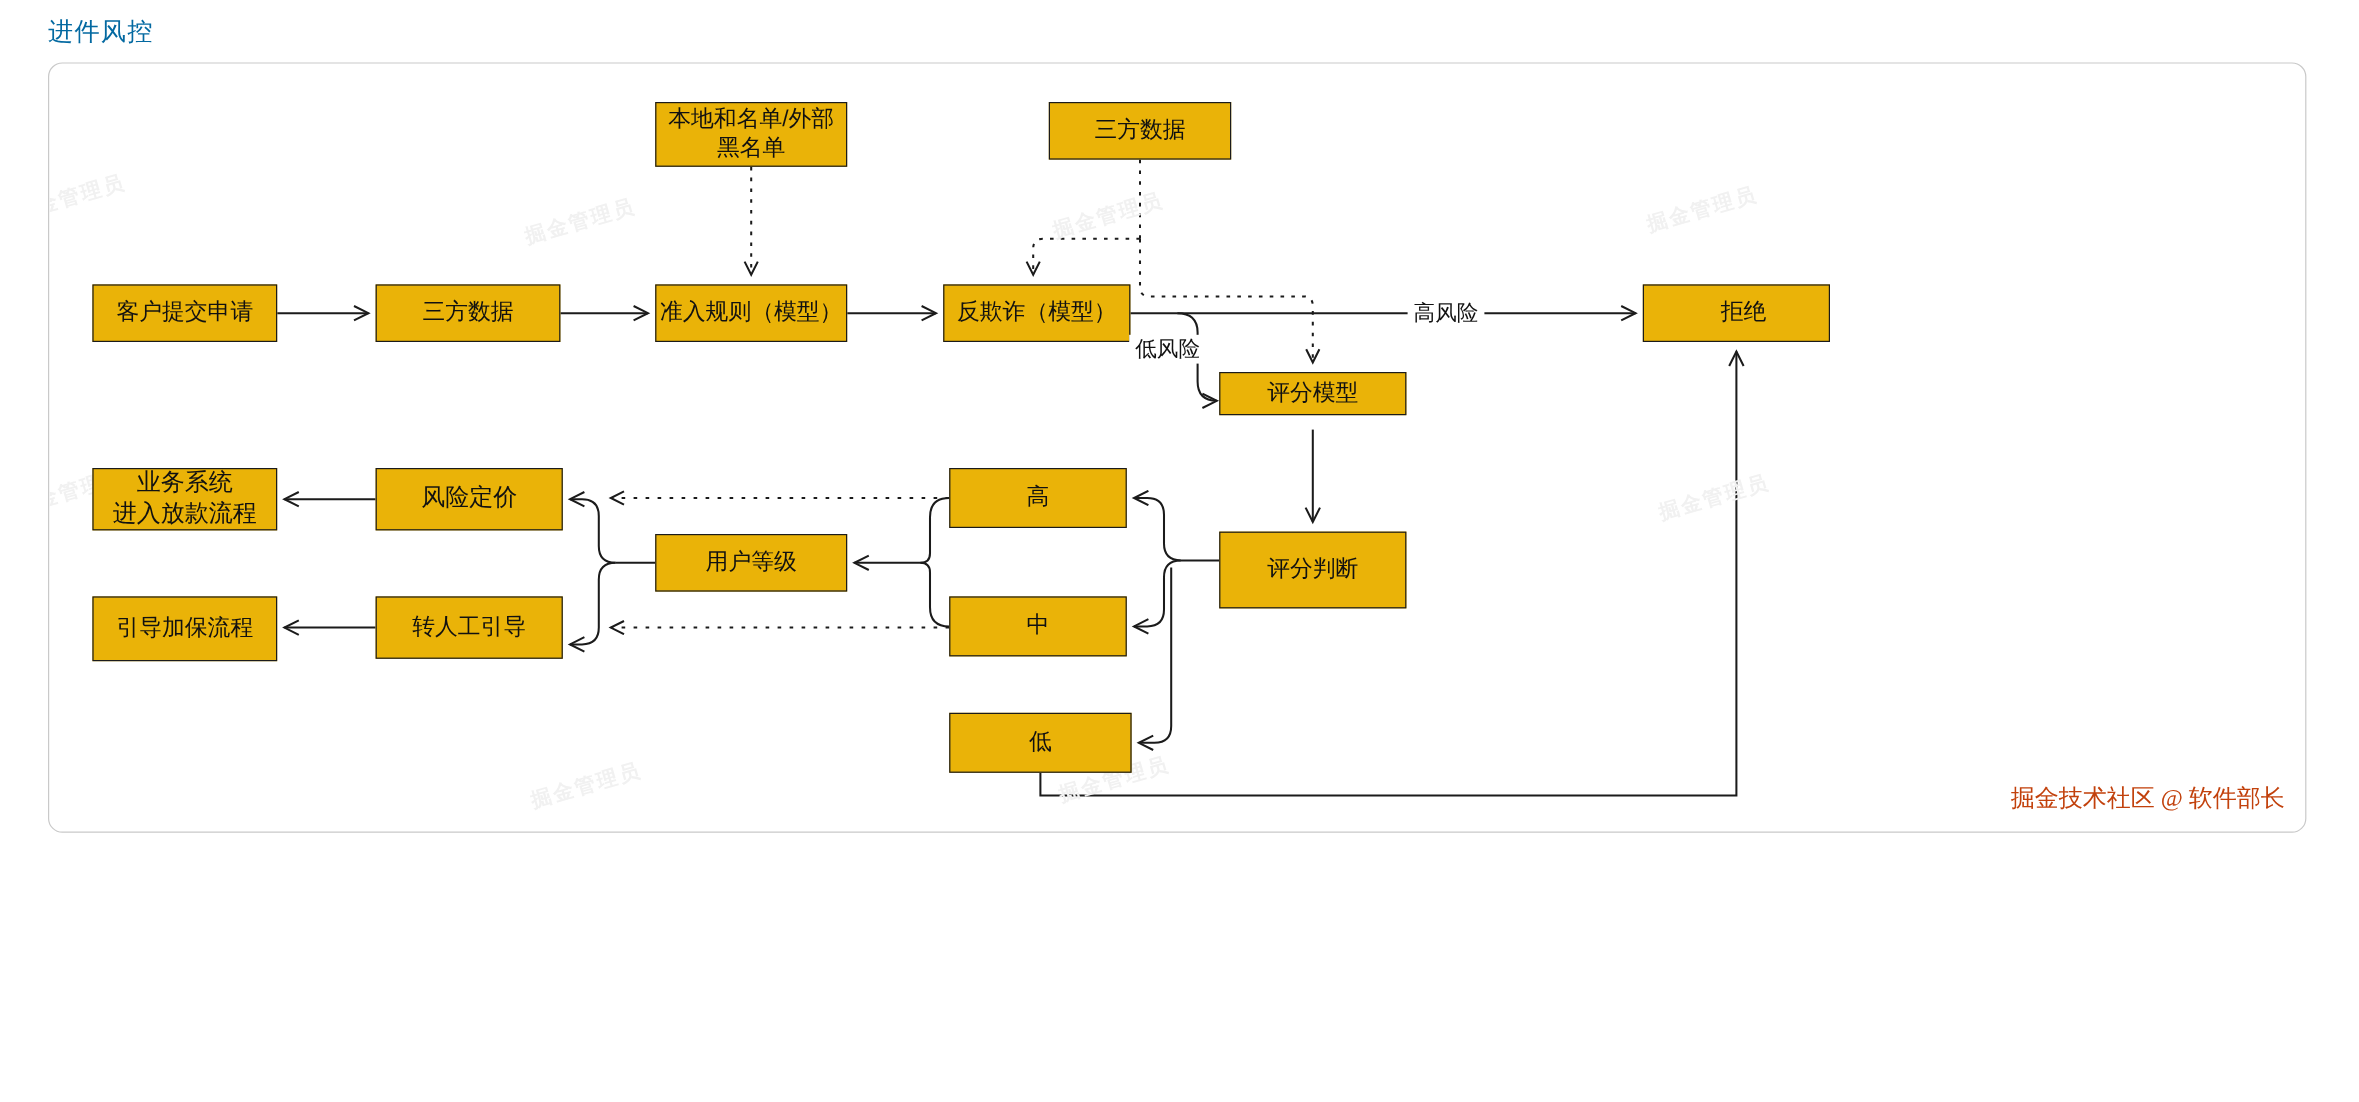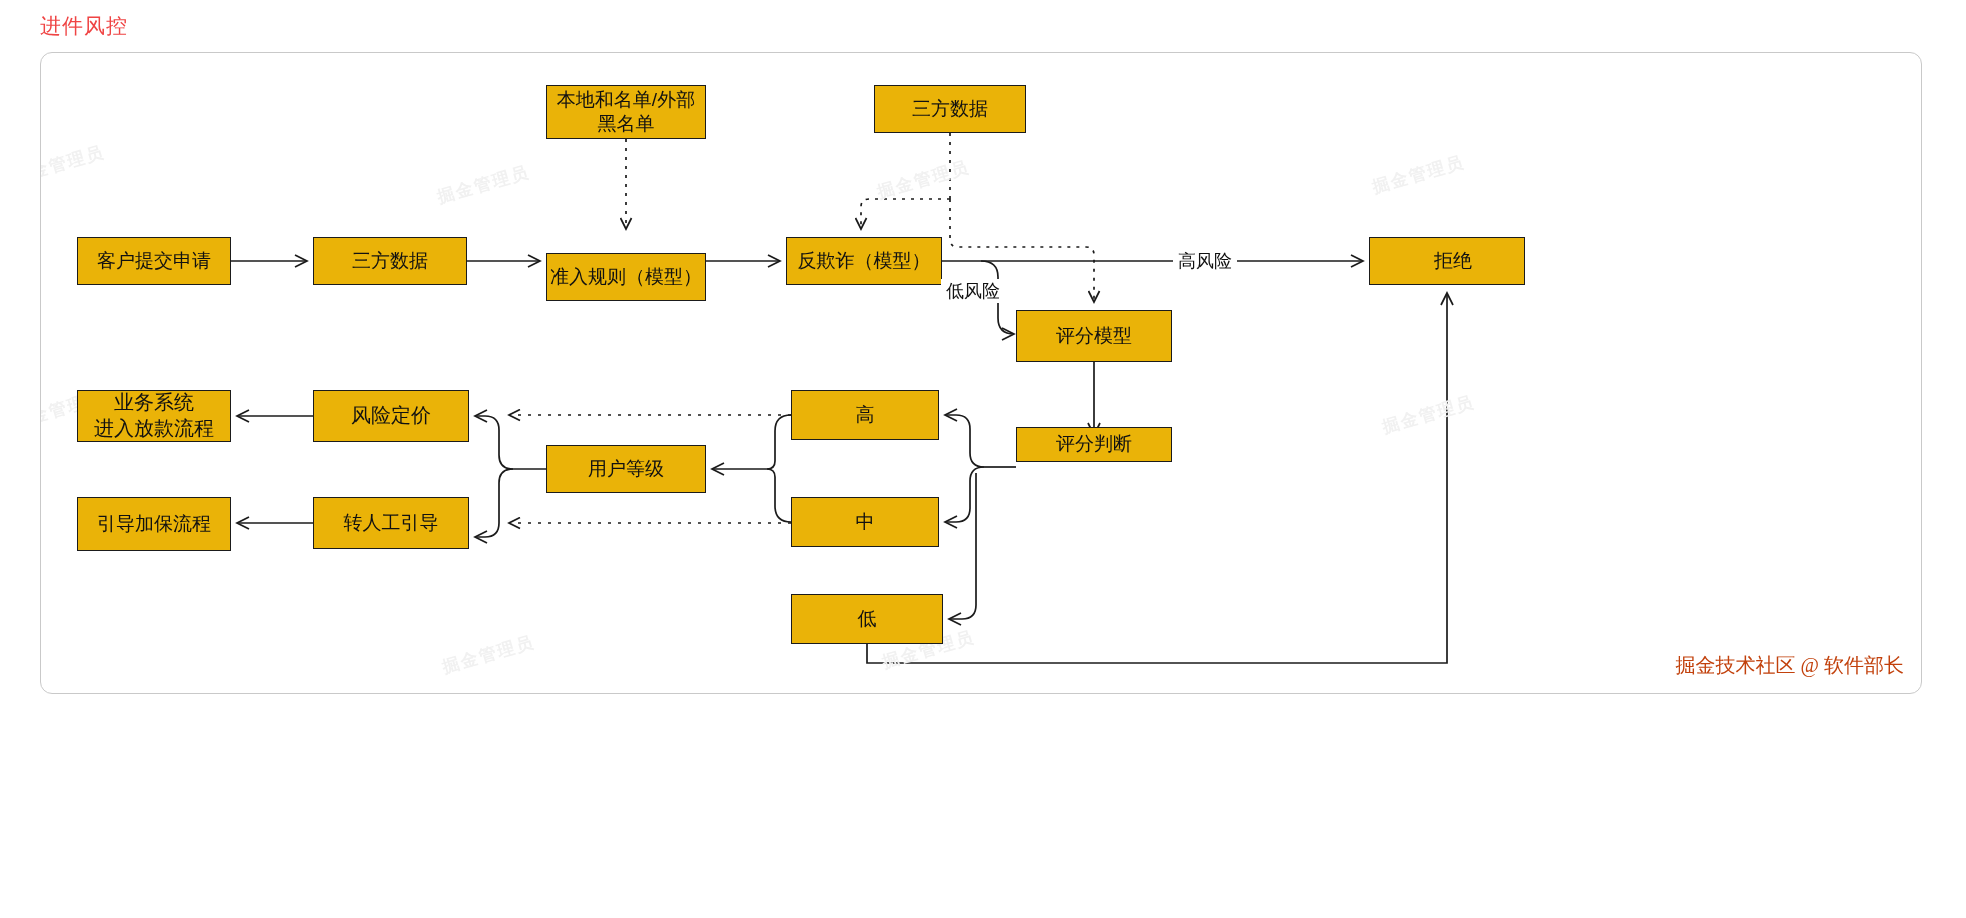--- a/index.html
+++ b/index.html
@@ -1,21 +1,21 @@
 <!DOCTYPE html>
 <html><head>
 <meta charset="utf-8">
 <style>
   html,body{margin:0;padding:0;background:#ffffff;}
   body{width:1966px;height:918px;font-family:"Liberation Sans","DejaVu Sans",sans-serif;overflow:hidden;}
   #root{position:relative;width:1966px;height:918px;}
 
   .page-title{
     position:absolute;left:40px;top:12px;
-    font-size:21px;color:#ef4444;letter-spacing:1px;
+    font-size:21px;color:#0369a1;letter-spacing:1px;
     font-family:Liberation Serif, serif;
   }
 
   .canvas{
     position:absolute;left:40px;top:52px;
     width:1882px;height:642px;
     border:1.5px solid #c9c9c9;border-radius:12px;
     background:#ffffff;box-sizing:border-box;
     overflow:hidden;
   }
@@ -125,27 +125,27 @@
         <path d="M272,363 L196,363" marker-end="url(#openArrow)"></path>
 
         <path d="M272,470 L196,470" marker-end="url(#openArrow)"></path>
 
         <path d="M826,591 L826,610 L1406,610 L1406,240" marker-end="url(#openArrow)"></path>
       </g>
     </svg>
 
     <div class="node" style="left:36px;top:184px;width:154px;height:48px;">客户提交申请</div>
     <div class="node" style="left:272px;top:184px;width:154px;height:48px;">三方数据</div>
-    <div class="node" style="left:505px;top:184px;width:160px;height:48px;margin-top:16px;">准入规则（模型）</div>
+    <div class="node" style="left:505px;top:184px;width:160px;height:48px;">准入规则（模型）</div>
     <div class="node" style="left:745px;top:184px;width:156px;height:48px;">反欺诈（模型）</div>
     <div class="node" style="left:505px;top:32px;width:160px;height:54px;padding:0 6px;">本地和名单/外部黑名单</div>
     <div class="node" style="left:833px;top:32px;width:152px;height:48px;">三方数据</div>
     <div class="node" style="left:1328px;top:184px;width:156px;height:48px;padding-left:12px;">拒绝</div>
-    <div class="node" style="left:975px;top:257px;width:156px;height:52px;">评分模型</div>
-    <div class="node" style="left:975px;top:374px;width:156px;height:35px;">评分判断</div>
+    <div class="node" style="left:975px;top:257px;width:156px;height:36px;">评分模型</div>
+    <div class="node" style="left:975px;top:390px;width:156px;height:64px;">评分判断</div>
     <div class="node" style="left:750px;top:337px;width:148px;height:50px;">高</div>
     <div class="node" style="left:750px;top:444px;width:148px;height:50px;">中</div>
     <div class="node" style="left:750px;top:541px;width:152px;height:50px;">低</div>
     <div class="node" style="left:505px;top:392px;width:160px;height:48px;">用户等级</div>
     <div class="node serif" style="left:272px;top:337px;width:156px;height:52px;">风险定价</div>
     <div class="node" style="left:272px;top:444px;width:156px;height:52px;">转人工引导</div>
     <div class="node serif" style="left:36px;top:337px;width:154px;height:52px;white-space:pre-line;">业务系统
 进入放款流程</div>
     <div class="node" style="left:36px;top:444px;width:154px;height:54px;">引导加保流程</div>
 

